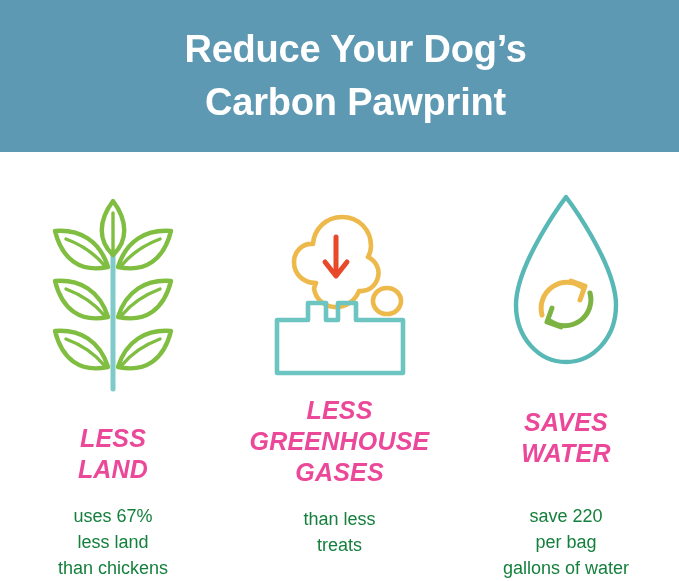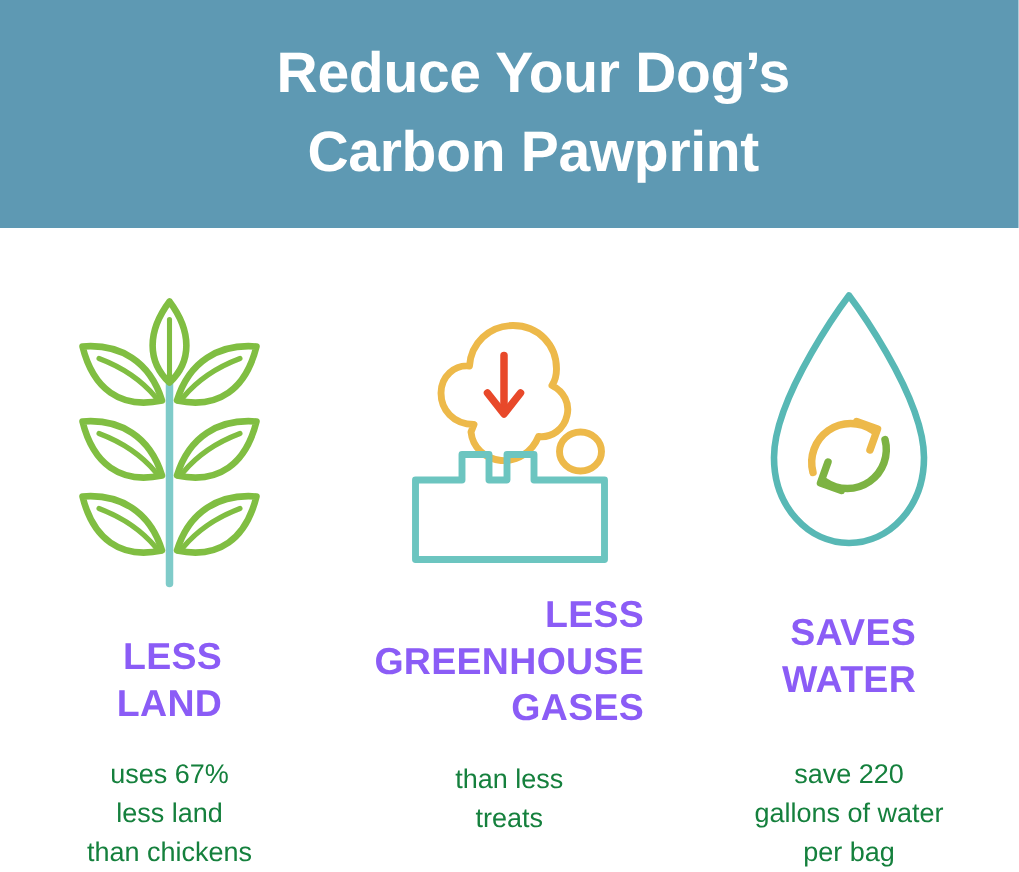--- a/index.html
+++ b/index.html
@@ -71,26 +71,27 @@
     align-items: flex-end;
     justify-content: center;
   }
   .icon-land  { height: 245px; }
   .icon-gases { height: 228px; }
   .icon-water { height: 238px; }
 
   .icon-wrap svg { display: block; }
 
   .heading {
-    color: #8b5cf6;
+    color: #ec4899;
     font-weight: bold;
     font-size: 25px;
     line-height: 31px;
-    text-align: right;
+    text-align: center;
     letter-spacing: 0.2px;
+    font-style: italic;
   }
   .heading-land  { margin-top: 30px; }
   .heading-gases { margin-top: 15px; }
   .heading-water { margin-top: 28px; }
 
   .desc {
     color: #15803d;
     font-weight: normal;
     font-size: 18px;
     line-height: 26px;
@@ -217,19 +218,19 @@
         </svg>
       </div>
 
       <div class="heading heading-water">
         <div>SAVES</div>
         <div>WATER</div>
       </div>
 
       <div class="desc desc-water">
         <div>save 220</div>
+        <div>per bag</div>
         <div>gallons of water</div>
-        <div>per bag</div>
       </div>
     </div>
 
   </div>
 </div>
 
 </body></html>

